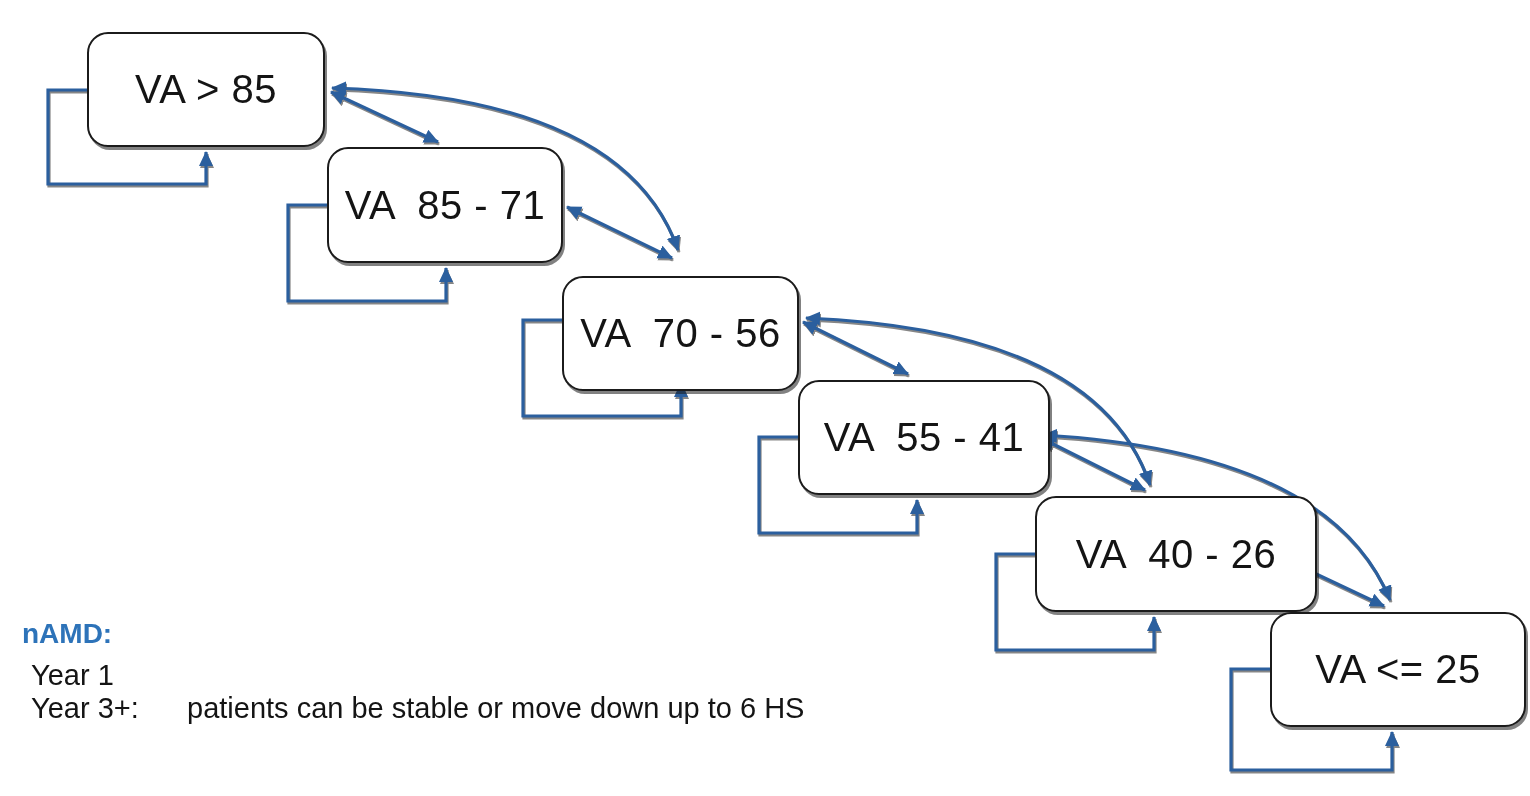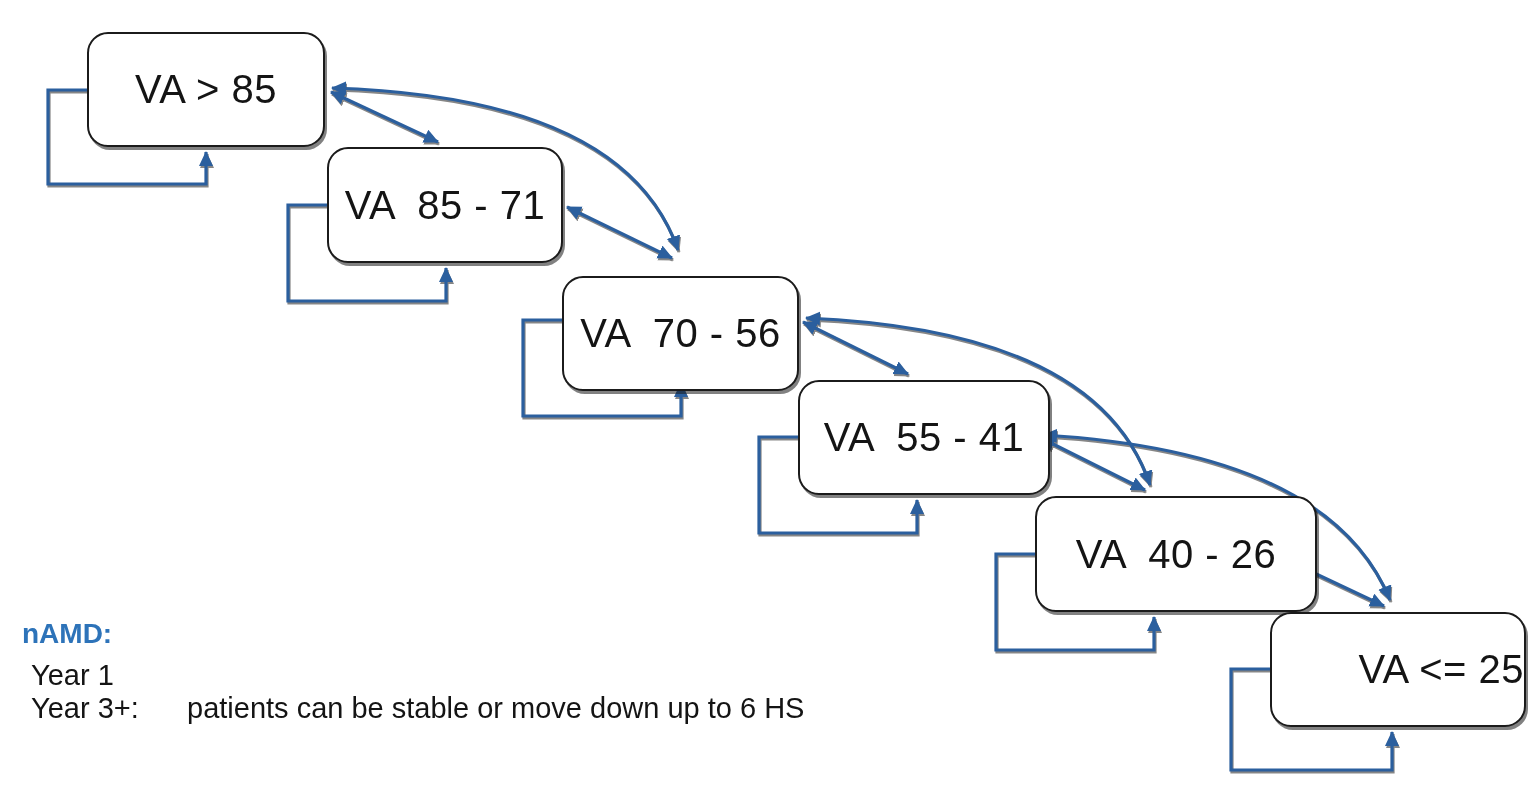--- a/index.html
+++ b/index.html
@@ -103,21 +103,21 @@
   </div>
   <div class="state-box" style="left:562px;top:276px;width:237px;height:115px;">
     <span class="state-label">VA  70 - 56</span>
   </div>
   <div class="state-box" style="left:798px;top:380px;width:252px;height:115px;">
     <span class="state-label">VA  55 - 41</span>
   </div>
   <div class="state-box" style="left:1035px;top:496px;width:282px;height:116px;">
     <span class="state-label">VA  40 - 26</span>
   </div>
-  <div class="state-box" style="left:1270px;top:612px;width:256px;height:115px;justify-content:flex-end;">
+  <div class="state-box" style="left:1270px;top:612px;width:256px;height:115px;">
     <span class="state-label">VA &lt;= 25</span>
   </div>
 
   <div class="legend">
     <div class="legend-heading">nAMD:</div>
     <div class="legend-row">
       <span>Year 1</span>
     </div>
     <div class="legend-row">
       <span>Year 3+:</span><span>patients can be stable or move down up to 6 HS</span>

